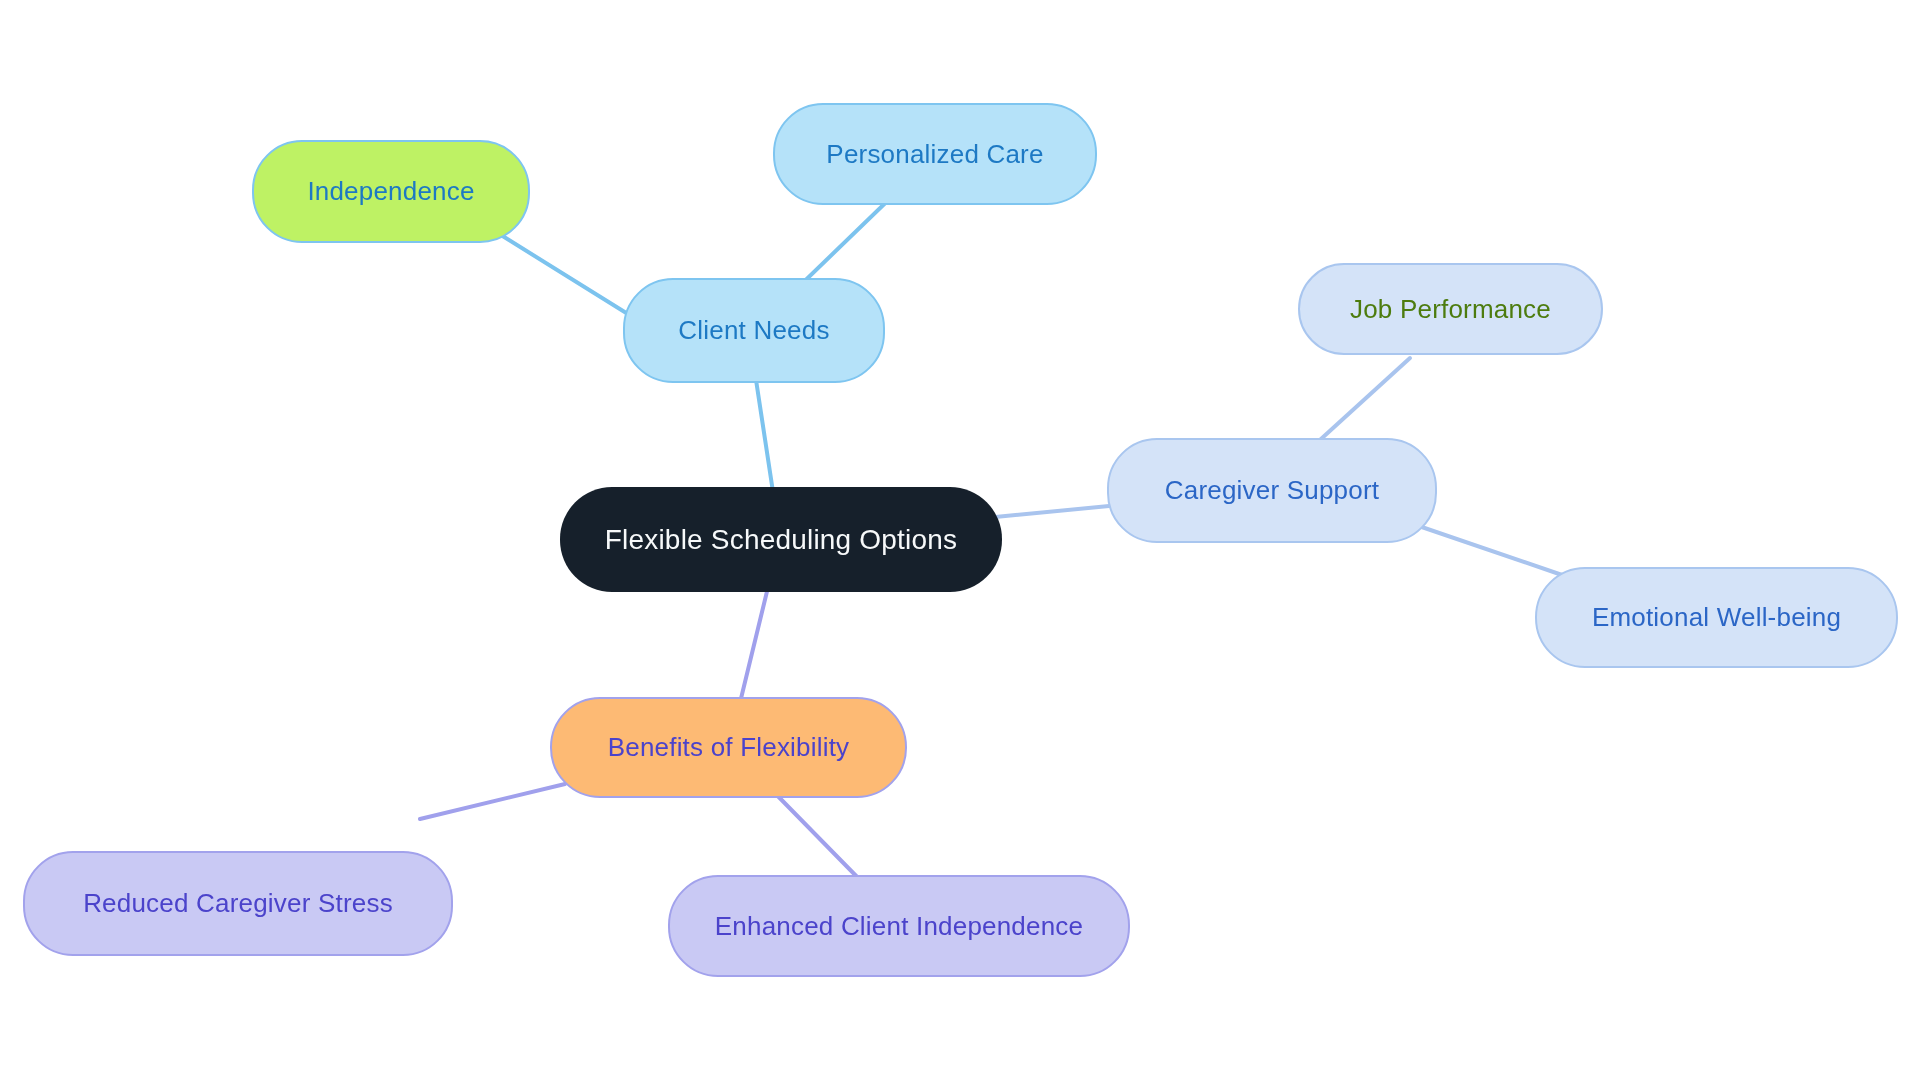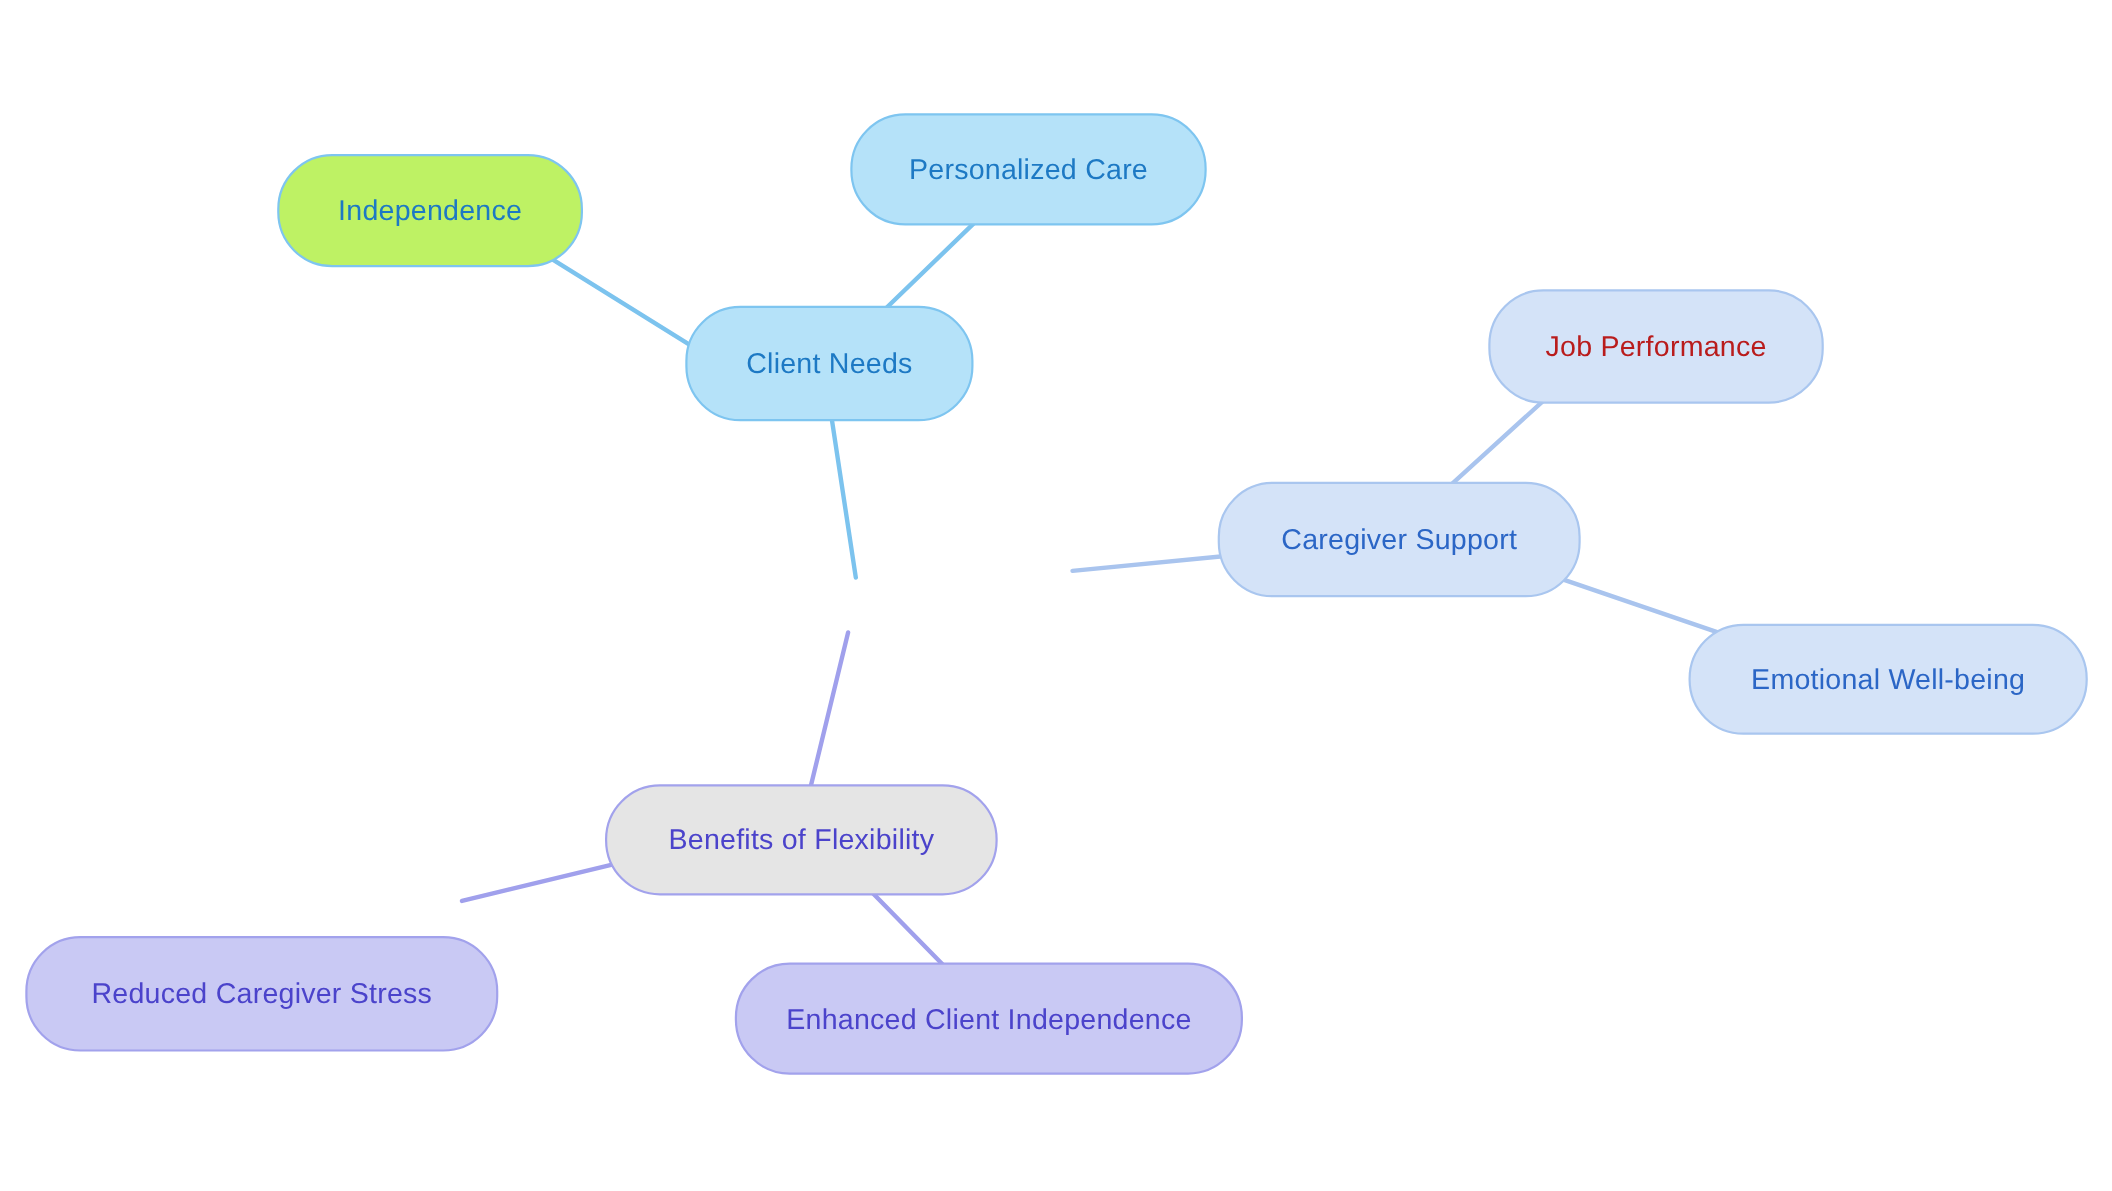--- a/index.html
+++ b/index.html
@@ -54,42 +54,45 @@
 
     <line x1="975" y1="519" x2="1140" y2="503" stroke-width="4" stroke-linecap="round" stroke="#a9c4ee"></line>
     <line x1="1310" y1="449" x2="1410" y2="358" stroke-width="4" stroke-linecap="round" stroke="#a9c4ee"></line>
     <line x1="1410" y1="523" x2="1565" y2="576" stroke-width="4" stroke-linecap="round" stroke="#a9c4ee"></line>
 
     <line x1="771" y1="575" x2="737" y2="715" stroke-width="4" stroke-linecap="round" stroke="#a0a0ec"></line>
     <line x1="565" y1="784" x2="420" y2="819" stroke-width="4" stroke-linecap="round" stroke="#a0a0ec"></line>
     <line x1="765" y1="783" x2="865" y2="885" stroke-width="4" stroke-linecap="round" stroke="#a0a0ec"></line>
   </svg>
 
+  <div class="node root" style="left: 560px; top: 487px; width: 442px; height: 105px; background: rgb(22, 32, 43); color: rgb(247, 249, 250);">
+    <span class="label">Flexible Scheduling Options</span>
+  </div>
 
   <div class="node" style="left: 623px; top: 278px; width: 262px; height: 105px; background: rgb(181, 226, 249); border-color: rgb(126, 197, 240); color: rgb(29, 121, 196);">
     <span class="label">Client Needs</span>
   </div>
   <div class="node" style="left: 252px; top: 140px; width: 278px; height: 103px; background: #bef264; border-color: rgb(126, 197, 240); color: rgb(29, 121, 196);">
     <span class="label">Independence</span>
   </div>
   <div class="node" style="left: 773px; top: 103px; width: 324px; height: 102px; background: rgb(181, 226, 249); border-color: rgb(126, 197, 240); color: rgb(29, 121, 196);">
     <span class="label">Personalized Care</span>
   </div>
 
   <div class="node" style="left: 1107px; top: 438px; width: 330px; height: 105px; background: rgb(212, 227, 248); border-color: rgb(169, 198, 239); color: rgb(43, 102, 198);">
     <span class="label">Caregiver Support</span>
   </div>
-  <div class="node" style="left: 1353px; top: 263px; width: 305px; height: 104px; background: rgb(212, 227, 248); border-color: rgb(169, 198, 239); color: #b91c1c;">
+  <div class="node" style="left: 1298px; top: 263px; width: 305px; height: 92px; background: rgb(212, 227, 248); border-color: rgb(169, 198, 239); color: #4d7c0f;">
     <span class="label">Job Performance</span>
   </div>
   <div class="node" style="left: 1535px; top: 567px; width: 363px; height: 101px; background: rgb(212, 227, 248); border-color: rgb(169, 198, 239); color: rgb(43, 102, 198);">
     <span class="label">Emotional Well-being</span>
   </div>
 
-  <div class="node" style="left: 550px; top: 697px; width: 357px; height: 101px; background: #e5e5e5; border-color: rgb(162, 162, 236); color: rgb(75, 67, 203); margin-top: 16px;">
+  <div class="node" style="left: 550px; top: 697px; width: 357px; height: 101px; background: #fdba74; border-color: rgb(162, 162, 236); color: rgb(75, 67, 203);">
     <span class="label">Benefits of Flexibility</span>
   </div>
   <div class="node" style="left: 23px; top: 851px; width: 430px; height: 105px; background: rgb(201, 201, 244); border-color: rgb(162, 162, 236); color: rgb(75, 67, 203);">
     <span class="label">Reduced Caregiver Stress</span>
   </div>
   <div class="node" style="left: 668px; top: 875px; width: 462px; height: 102px; background: rgb(201, 201, 244); border-color: rgb(162, 162, 236); color: rgb(75, 67, 203);">
     <span class="label">Enhanced Client Independence</span>
   </div>
 
 </div>

